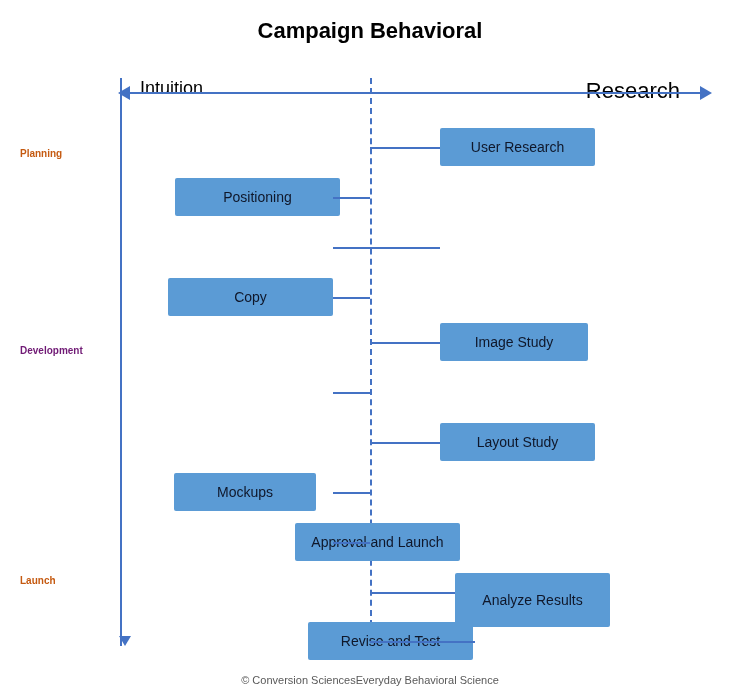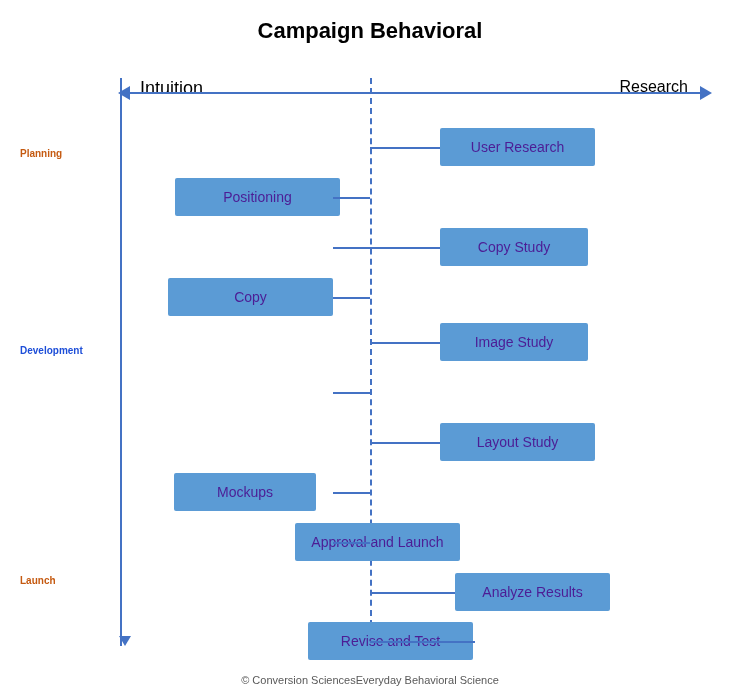--- a/index.html
+++ b/index.html
@@ -83,22 +83,22 @@
       position: absolute;
       top: 78px;
       left: 140px;
       font-size: 18px;
       color: #000;
     }
 
     .axis-label-right {
       position: absolute;
       top: 78px;
-      right: 52px;
-      font-size: 16px;
+      right: 60px;
+      font-size: 22px;
       color: #000;
     }
 
     
     .dashed-line {
       position: absolute;
       left: 370px;
       top: 78px;
       bottom: 50px;
       width: 0;
@@ -128,28 +128,28 @@
 
     
     .phase-label {
       position: absolute;
       left: 20px;
       font-size: 10px;
       font-weight: bold;
     }
 
     .phase-planning { top: 148px; color: #c55a11; }
-    .phase-development { top: 345px; color: #1d4ed8; }
+    .phase-development { top: 345px; color: #701a75; }
     .phase-launch { top: 575px; color: #c55a11; }
 
     
     .box {
       position: absolute;
       background: #5b9bd5;
-      color: #4c1d95;
+      color: #0f172a;
       font-size: 14px;
       display: flex;
       align-items: center;
       justify-content: center;
       text-align: center;
       border-radius: 2px;
       padding: 4px 8px;
     }
 
     .box-left {
@@ -208,23 +208,20 @@
     <span>User Research</span>
   </div>
 
   <div class="connector" style="top:147px; left:370px; width:70px;"></div>
 
   <div class="box box-left" style="top:178px; left:168px; width:165px; height:38px;margin-left:7px;">
     <span>Positioning</span>
   </div>
   <div class="connector" style="top:197px; left:333px; width:37px;"></div>
 
-  <div class="box box-right" style="top:228px; left:440px; width:148px; height:38px;">
-    <span>Copy Study</span>
-  </div>
   <div class="connector" style="top:247px; left:333px; width:107px;"></div>
 
   <div class="box box-left" style="top:278px; left:168px; width:165px; height:38px;">
     <span>Copy</span>
   </div>
   <div class="connector" style="top:297px; left:333px; width:37px;"></div>
 
   <div class="box box-right" style="top:323px; left:440px; width:148px; height:38px;">
     <span>Image Study</span>
   </div>
@@ -240,21 +237,21 @@
   <div class="box box-left" style="top:473px; left:174px; width:142px; height:38px;">
     <span>Mockups</span>
   </div>
   <div class="connector" style="top:492px; left:333px; width:37px;"></div>
 
   <div class="box" style="top:523px; left:295px; width:165px; height:38px;">
     <span>Approval and Launch</span>
   </div>
   <div class="connector" style="top:542px; left:333px; width:37px;"></div>
 
-  <div class="box box-right" style="top:573px; left:455px; width:155px; height:38px;">
+  <div class="box box-right" style="top:573px; left:455px; width:155px; height:54px;">
     <span>Analyze Results</span>
   </div>
   <div class="connector" style="top:592px; left:370px; width:85px;"></div>
 
   <div class="box" style="top:622px; left:308px; width:165px; height:38px;">
     <span>Revise and Test</span>
   </div>
   <div class="connector" style="top:641px; left:370px; width:105px;"></div>
 
   <div class="footer">

